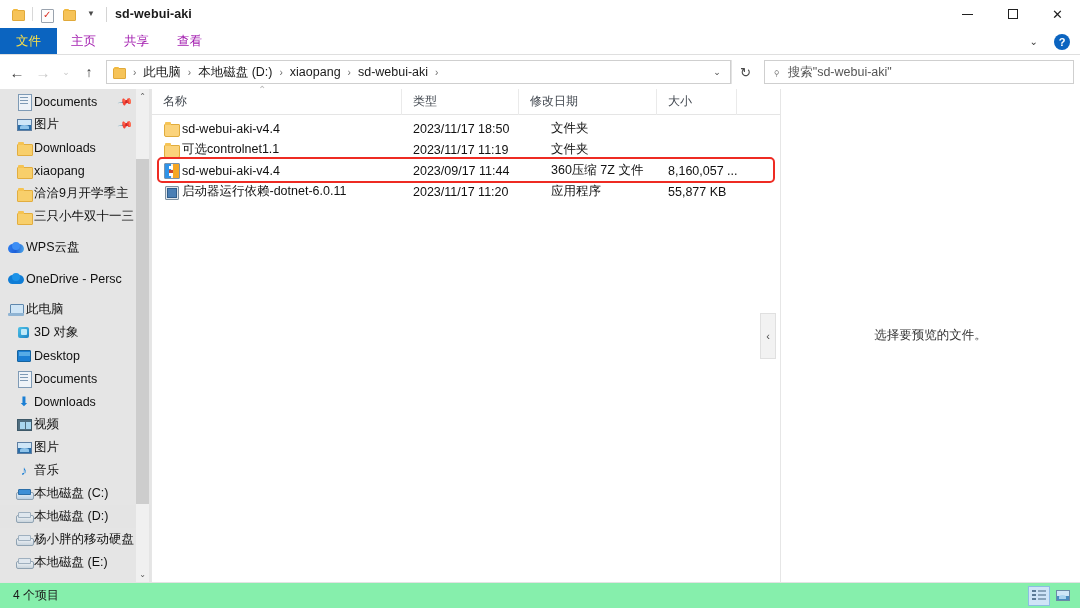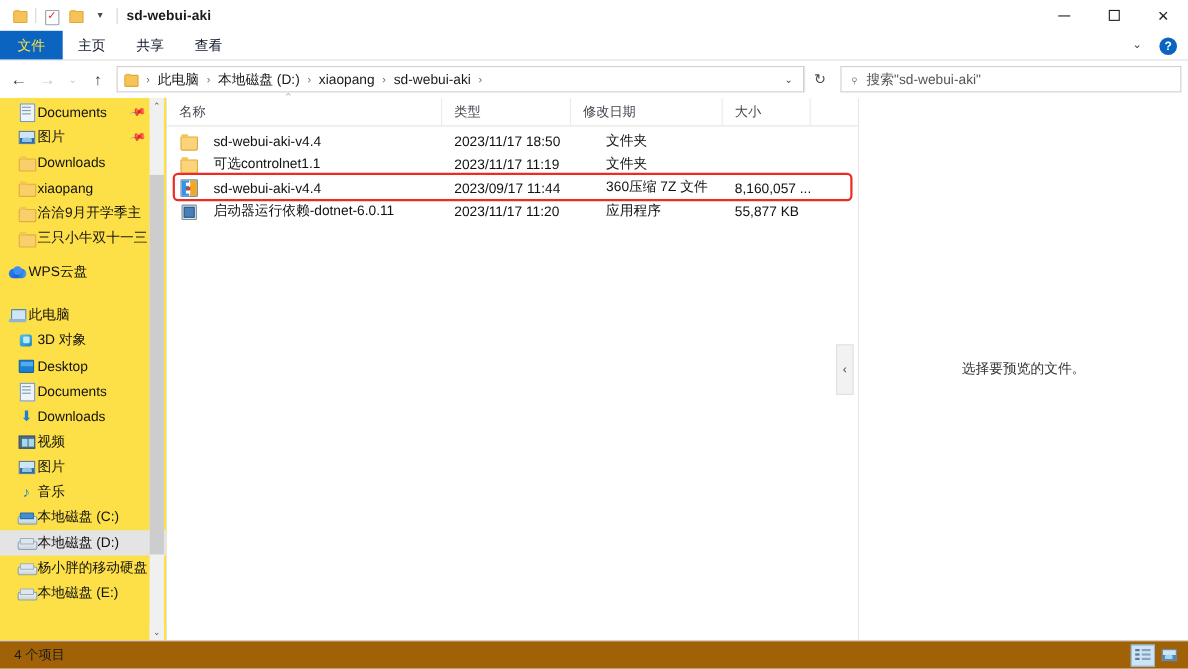--- a/index.html
+++ b/index.html
@@ -86,21 +86,21 @@
     height: 27px;
     display: flex; align-items: stretch;
     background: #ffffff;
     position: relative;
     flex: 0 0 27px;
     border-bottom: 1px solid #dfdfdf;
   }
   .tab {
     display: flex; align-items: center; justify-content: center;
     padding: 0 14px;
-    font-size: 12.5px; color: #0f172a;
+    font-size: 12.5px; color: #a21caf;
     min-width: 52px;
   }
   .tab.file {
     background: #0b64c0; color: #fde047; font-weight: 400;
     padding: 0 16px;
   }
   .ribbon-right {
     position: absolute; right: 6px; top: 0; height: 27px;
     display: flex; align-items: center; gap: 10px;
   }
@@ -170,21 +170,21 @@
   .body {
     flex: 1 1 auto;
     display: flex;
     min-height: 0;
     position: relative;
   }
 
   
   .navpane {
     width: 152px; flex: 0 0 152px;
-    background: #fde047;
+    background: #e5e5e5;
     position: relative;
     overflow: hidden;
     border-right: 1px solid #e6e6e6;
   }
   .navlist { padding-top: 1px; }
   .navitem {
     height: 23px;
     display: flex; align-items: center;
     padding-left: 26px;
     font-size: 12.5px; color: #111;
@@ -301,21 +301,21 @@
   .sort-caret {
     position: absolute; left: 106px; top: -5px;
     font-size: 10px; color: #b9b9b9;
   }
   .rows { flex: 1 1 auto; padding-top: 3px; position: relative; }
   .row {
     height: 21px; display: flex; align-items: center;
     font-size: 12.5px; color: #111;
   }
   .cell { display: flex; align-items: center; height: 21px; overflow: hidden; white-space: nowrap; }
-  .c-name { width: 250px; padding-left: 11px; gap: 15px; }
+  .c-name { width: 250px; padding-left: 11px; gap: 3px; }
   .c-date { width: 138px; padding-left: 11px; }
   .c-type { width: 117px; padding-left: 11px; }
   .c-size { width: 80px; padding-left: 11px; }
   .rowicon { width: 16px; height: 16px; display:flex; align-items:center; justify-content:center; flex: 0 0 16px; }
 
   
   .i-folder-lg { width:15px; height:13px; position:relative; }
   .i-folder-lg:before { content:""; position:absolute; left:0; top:2px; width:14px; height:11px;
     background:#fbd37b; border:1px solid #e0ac3d; border-radius:1px 1px 2px 2px; }
   .i-folder-lg:after { content:""; position:absolute; left:1px; top:0; width:6px; height:3px;
@@ -364,21 +364,21 @@
     display: flex; align-items: center; justify-content: center;
     font-size: 11px; color: #4a4a4a;
   }
 
   
   .statusbar {
     height: 26px; flex: 0 0 26px;
     border-top: 1px solid #e3e3e3;
     display: flex; align-items: center;
     padding: 0 6px 0 13px;
-    background: #a16207;
+    background: #86efac;
     position: relative;
   }
   .status-text { font-size: 12px; color: #1a1a1a; }
   .status-spacer { flex: 1 1 auto; }
   .viewbtns { display: flex; gap: 2px; align-items: center; }
   .viewbtn {
     width: 22px; height: 20px;
     display: flex; align-items: center; justify-content: center;
     border: 1px solid transparent;
   }
@@ -527,20 +527,26 @@
 
         <div class="navitem">
           <span class="nicon">
               <span class="i-cloud-wps"></span>
             </span>
           <span class="nlabel">WPS云盘</span>
         </div>
 
         <div class="group-gap"></div>
 
+        <div class="navitem">
+          <span class="nicon">
+              <span class="i-cloud-od"></span>
+            </span>
+          <span class="nlabel">OneDrive - Persc</span>
+        </div>
 
         <div class="group-gap"></div>
 
         <div class="navitem">
           <span class="nicon">
               <span class="i-pc"></span>
             </span>
           <span class="nlabel">此电脑</span>
         </div>
 

